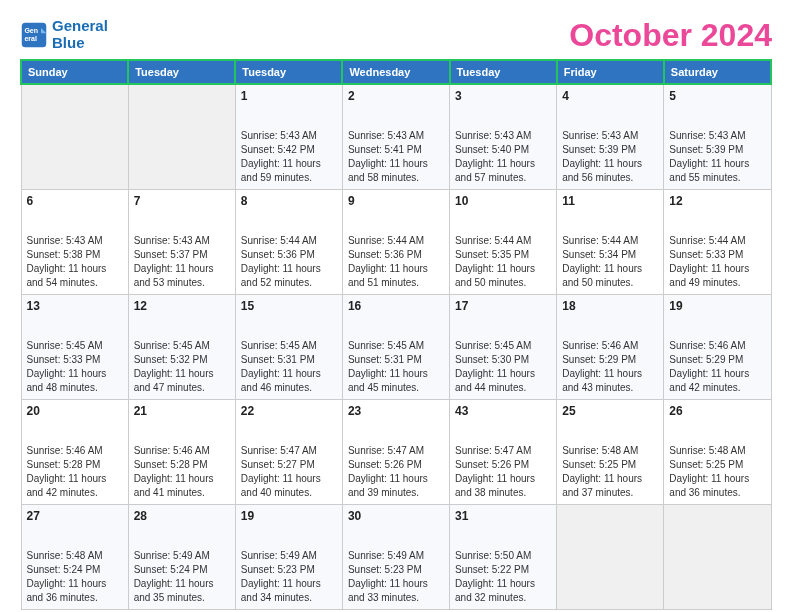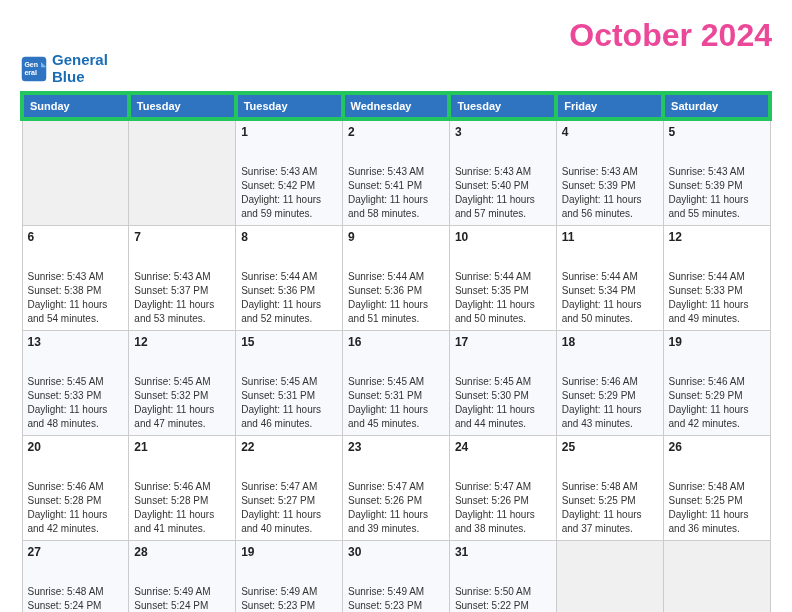--- a/index.html
+++ b/index.html
@@ -19,21 +19,20 @@
     .header {
       display: flex;
       align-items: flex-start;
       justify-content: space-between;
       margin-bottom: 6px;
     }
     .logo {
       display: flex;
       align-items: center;
       gap: 4px;
-      margin-top: 34px;
     }
     .logo-text {
       font-size: 15px;
       font-weight: bold;
       color: #333;
       line-height: 1.1;
     }
     .logo-text span {
       color: #1a6db5;
     }
@@ -59,21 +58,21 @@
       border-collapse: collapse;
       font-size: 10.5px;
     }
     thead tr th {
       background: #2e74c0;
       color: #fff;
       text-align: left;
       padding: 5px 6px;
       font-size: 11px;
       font-weight: bold;
-      border: 4px solid #22c55e;
+      border: 2px solid #22c55e;
     }
     tbody tr td {
       border: 1px solid #ccc;
       vertical-align: top;
       padding: 4px 5px;
       background: #fff;
       min-height: 70px;
       height: 90px;
     }
     tbody tr:nth-child(odd) td {
@@ -295,21 +294,21 @@
 and 40 minutes.</div>
           </td>
           <td>
             <span class="day-num">23</span>
             <div class="day-info" style="white-space: pre-line;">Sunrise: 5:47 AM
 Sunset: 5:26 PM
 Daylight: 11 hours
 and 39 minutes.</div>
           </td>
           <td>
-            <span class="day-num">24</span>
+            <span class="day-num">43</span>
             <div class="day-info" style="white-space: pre-line;">Sunrise: 5:47 AM
 Sunset: 5:26 PM
 Daylight: 11 hours
 and 38 minutes.</div>
           </td>
           <td>
             <span class="day-num">25</span>
             <div class="day-info" style="white-space: pre-line;">Sunrise: 5:48 AM
 Sunset: 5:25 PM
 Daylight: 11 hours

